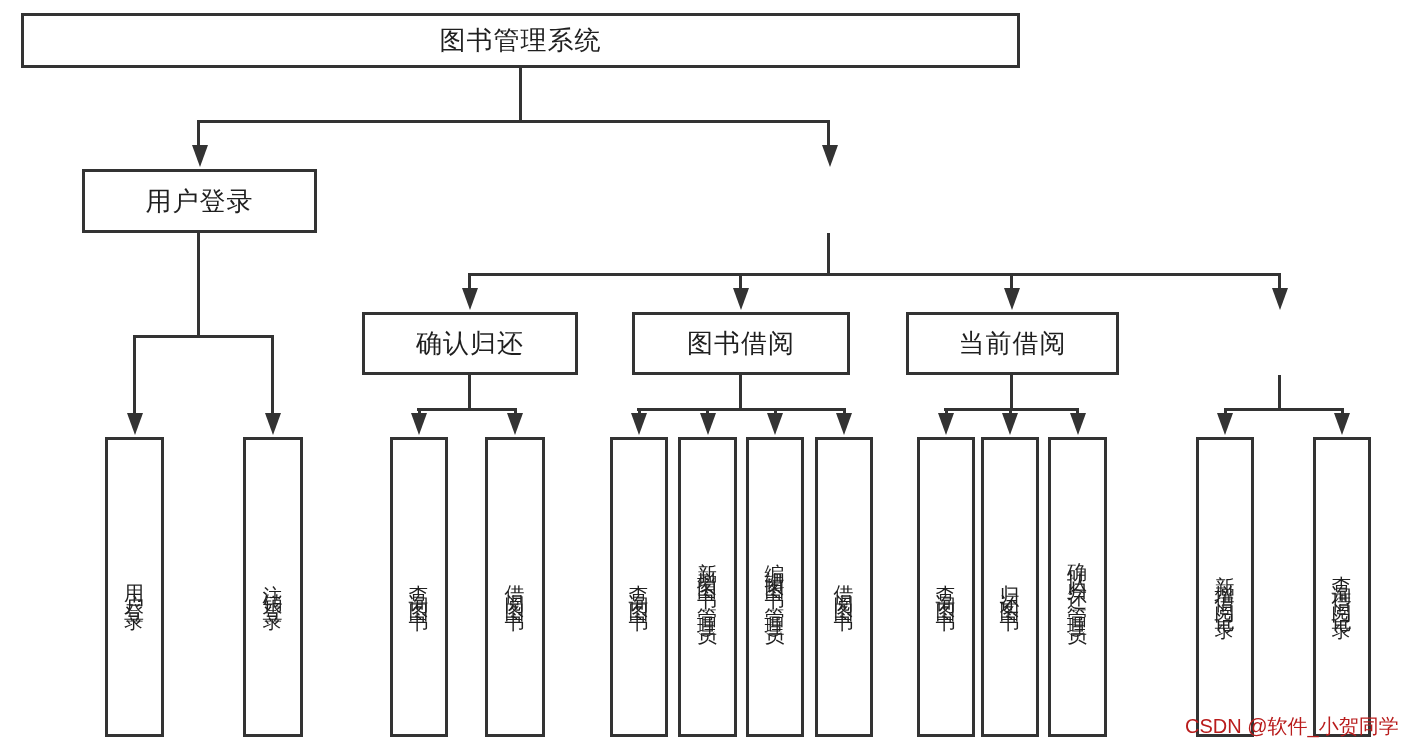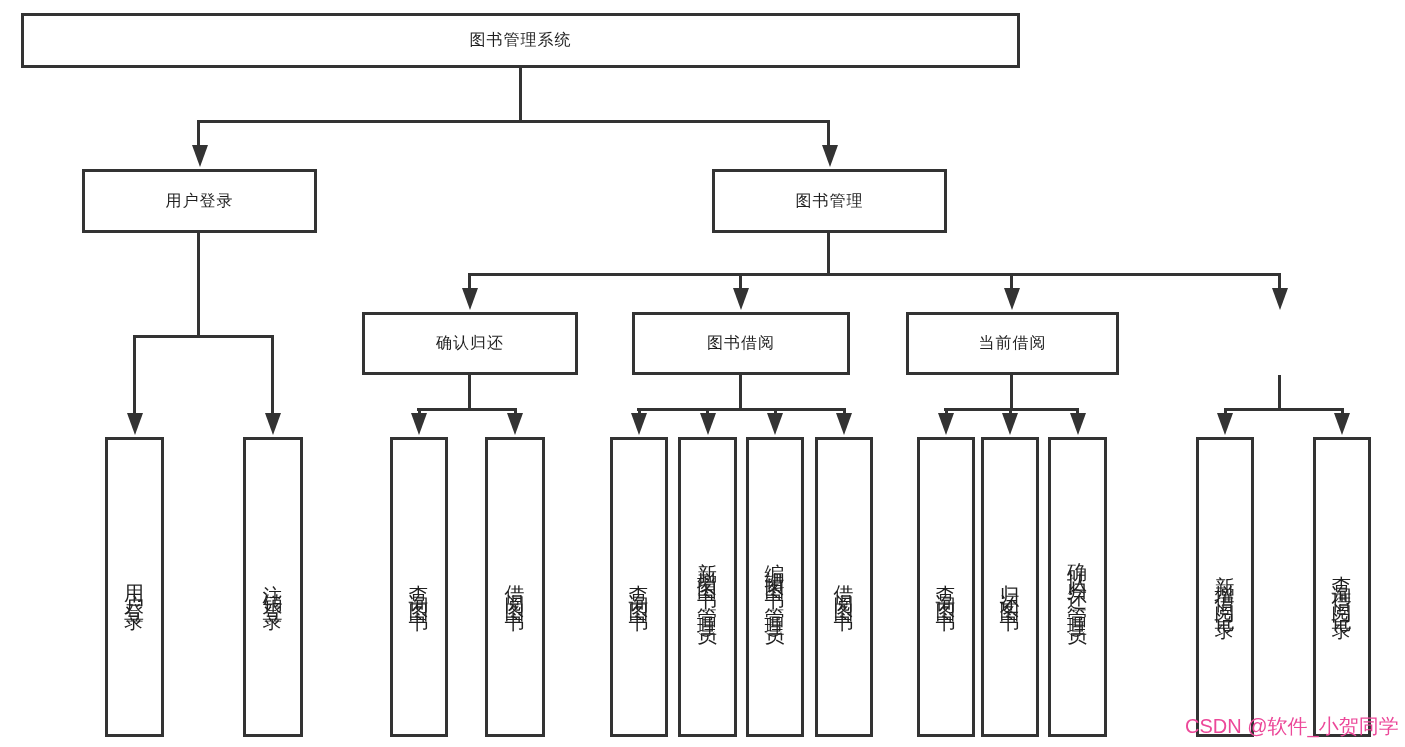--- a/index.html
+++ b/index.html
@@ -13,21 +13,21 @@
   }
   
   .hbox {
     position: absolute;
     box-sizing: border-box;
     border: 3px solid #333333;
     background: #ffffff;
     display: flex;
     align-items: center;
     justify-content: center;
-    font-size: 16px;
+    font-size: 26px;
     color: #1f1f1f;
     letter-spacing: 1px;
     z-index: 2;
   }
   
   .vbox {
     position: absolute;
     box-sizing: border-box;
     border: 3px solid #333333;
     background: #ffffff;
@@ -58,41 +58,40 @@
     border-left: 8px solid transparent;
     border-right: 8px solid transparent;
     border-top: 22px solid #333333;
     z-index: 1;
   }
   .watermark {
     position: absolute;
     left: 1185px;
     top: 713px;
     font-size: 20px;
-    color: #ec4899;
+    color: #b91c1c;
     z-index: 3;
     white-space: nowrap;
   }
 </style>
 </head>
 <body>
 
 <div class="canvas">
 
   <div class="hbox" style="left:21px; top:13px; width:999px; height:55px;">图书管理系统</div>
 
   <div class="line" style="left:519px; top:68px; width:3px; height:55px;"></div>
   <div class="line" style="left:197px; top:120px; width:633px; height:3px;"></div>
   <div class="line" style="left:197px; top:120px; width:3px; height:28px;"></div>
   <div class="arr" style="left:192px; top:145px;"></div>
   <div class="line" style="left:827px; top:120px; width:3px; height:28px;"></div>
   <div class="arr" style="left:822px; top:145px;"></div>
 
   <div class="hbox" style="left:82px; top:169px; width:235px; height:64px;">用户登录</div>
-  <div class="hbox" style="left:712px; top:169px; width:235px; height:64px;">图书管理</div>
 
   <div class="line" style="left:197px; top:233px; width:3px; height:104px;"></div>
   <div class="line" style="left:133px; top:335px; width:141px; height:3px;"></div>
   <div class="line" style="left:133px; top:335px; width:3px; height:78px;"></div>
   <div class="arr" style="left:127px; top:413px;"></div>
   <div class="line" style="left:271px; top:335px; width:3px; height:78px;"></div>
   <div class="arr" style="left:265px; top:413px;"></div>
 
   <div class="line" style="left:827px; top:233px; width:3px; height:42px;"></div>
   <div class="line" style="left:468px; top:273px; width:813px; height:3px;"></div>

